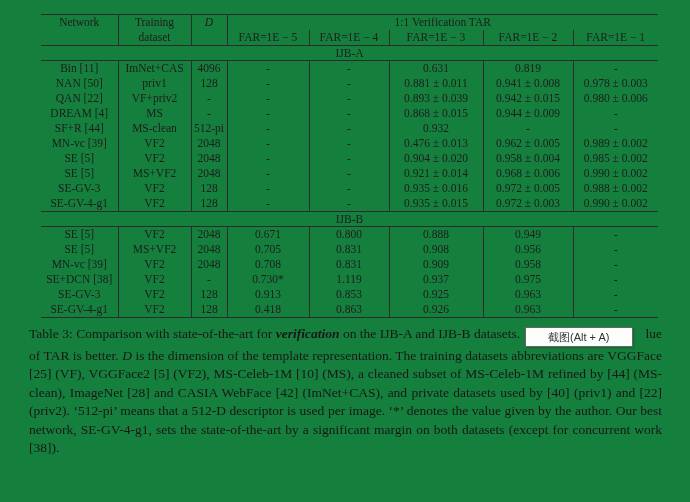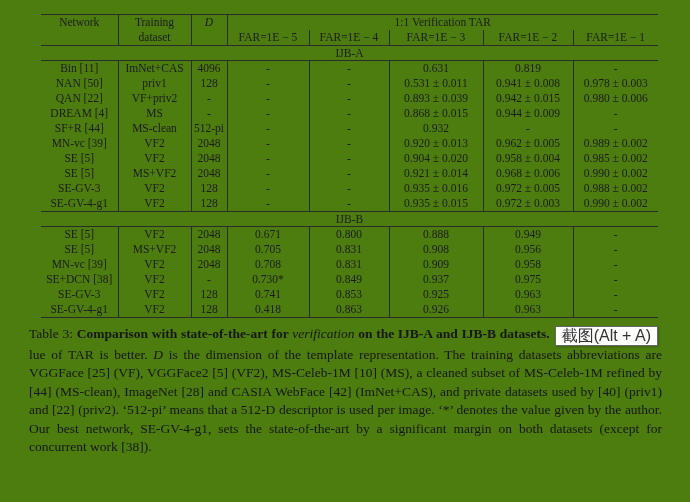--- a/index.html
+++ b/index.html
@@ -1,20 +1,20 @@
 <!DOCTYPE html>
 <html><head>
 <meta charset="utf-8">
 <style>
   html, body { margin: 0; padding: 0; }
   .screen {
     position: relative;
     width: 690px;
     height: 502px;
-    background: #4d7c0f;
+    background: #15803d;
     overflow: hidden;
     font-family: "Liberation Serif", serif;
     color: #1c1c1c;
   }
   table.results {
     border-collapse: collapse;
     table-layout: fixed;
     width: 617px;
     margin: 14px 0 0 41px;
     font-size: 11.5px;
@@ -44,33 +44,33 @@
   td.b { font-weight: bold; margin-left: 7px; }
   .two-line span { display: block; }
   .caption {
     width: 633px;
     margin: 7px 0 0 29px;
     font-size: 13.5px;
     line-height: 18.4px;
     text-align: justify;
     color: #171717;
   }
-  .cap-b { font-weight: bold; }
+  .cap-b { font-weight: normal; }
   .cap-i { font-style: italic; }
-  .cap-bi { font-weight: normal; font-style: italic; }
+  .cap-bi { font-weight: bold; font-style: italic; }
   .tooltip {
     display: inline-block;
     border: 1px solid #666;
     background: #fdfdfc;
     box-shadow: 1px 1px 2px rgba(0,0,0,0.22);
     font-family: "Liberation Sans", sans-serif;
-    font-size: 16px;
+    font-size: 11px;
     line-height: 16px;
-    padding: 1px 6px;
-    margin: 0 4px 0 5px;
+    padding: 1px 22px;
+    margin: 0 13px 0 5px;
     vertical-align: -3px;
     color: #333;
     white-space: nowrap;
   }
 </style>
 </head>
 <body>
 
 <div class="screen">
 
@@ -116,21 +116,21 @@
           <td>0.631</td>
           <td>0.819</td>
           <td>-</td>
         </tr>
         <tr>
           <td>NAN [50]</td>
           <td>priv1</td>
           <td>128</td>
           <td>-</td>
           <td>-</td>
-          <td>0.531 ± 0.011</td>
+          <td>0.881 ± 0.011</td>
           <td>0.941 ± 0.008</td>
           <td>0.978 ± 0.003</td>
         </tr>
         <tr>
           <td>QAN [22]</td>
           <td>VF+priv2</td>
           <td>-</td>
           <td>-</td>
           <td>-</td>
           <td>0.893 ± 0.039</td>
@@ -156,21 +156,21 @@
           <td>0.932</td>
           <td>-</td>
           <td>-</td>
         </tr>
         <tr>
           <td>MN-vc [39]</td>
           <td>VF2</td>
           <td>2048</td>
           <td>-</td>
           <td>-</td>
-          <td>0.920 ± 0.013</td>
+          <td>0.476 ± 0.013</td>
           <td>0.962 ± 0.005</td>
           <td>0.989 ± 0.002</td>
         </tr>
         <tr>
           <td>SE [5]</td>
           <td>VF2</td>
           <td>2048</td>
           <td>-</td>
           <td>-</td>
           <td>0.904 ± 0.020</td>
@@ -240,30 +240,30 @@
           <td>0.831</td>
           <td>0.909</td>
           <td>0.958</td>
           <td>-</td>
         </tr>
         <tr>
           <td>SE+DCN [38]</td>
           <td>VF2</td>
           <td>-</td>
           <td>0.730*</td>
-          <td>0.849</td>
+          <td>1.119</td>
           <td class="b">0.937</td>
           <td class="b">0.975</td>
           <td>-</td>
         </tr>
         <tr>
           <td>SE-GV-3</td>
           <td>VF2</td>
           <td>128</td>
-          <td>0.741</td>
+          <td>0.913</td>
           <td>0.853</td>
           <td>0.925</td>
           <td>0.963</td>
           <td>-</td>
         </tr>
         <tr>
           <td>SE-GV-4-g1</td>
           <td>VF2</td>
           <td>128</td>
           <td class="b">0.418</td>

